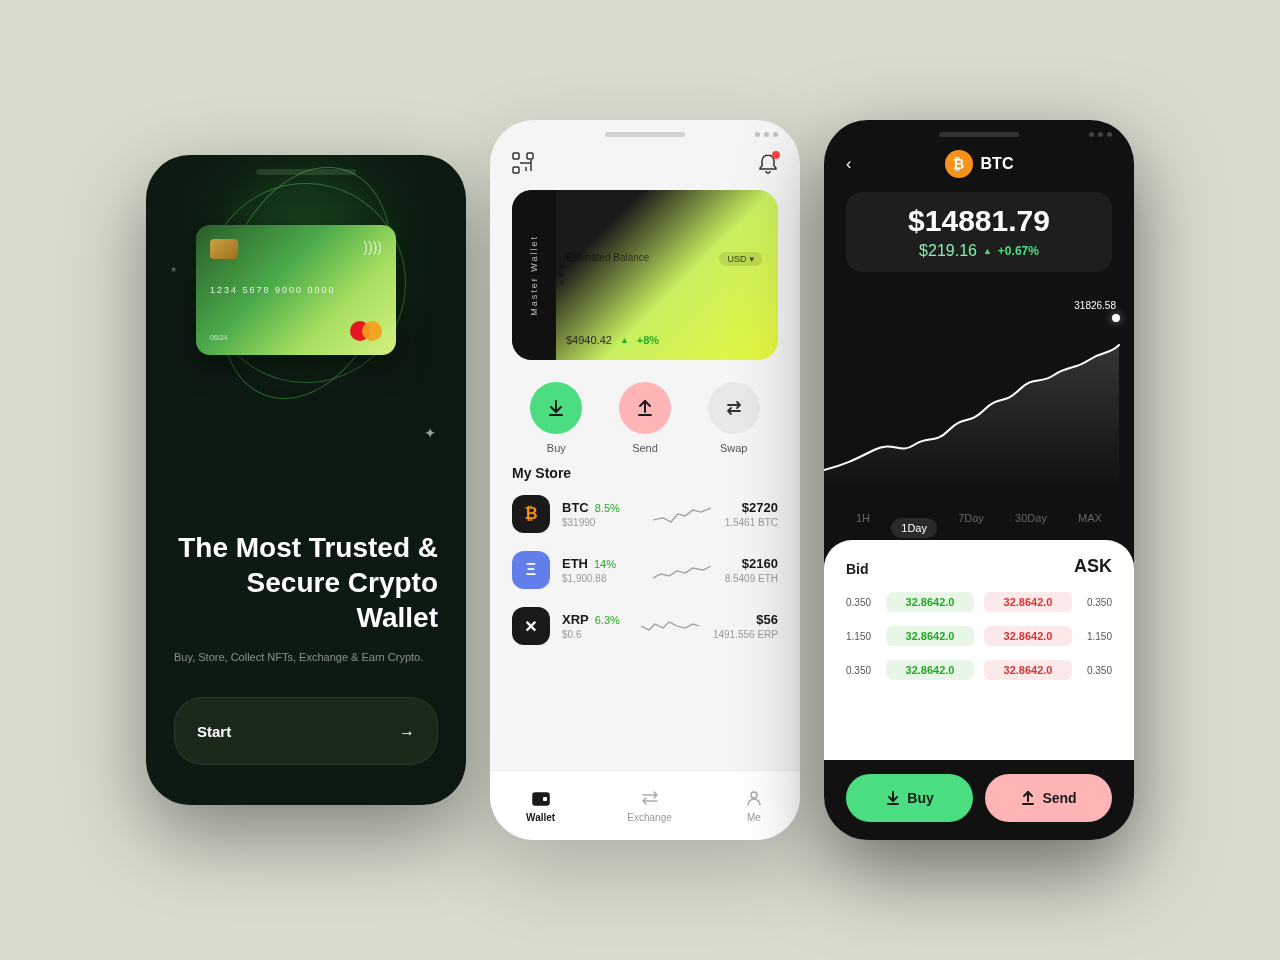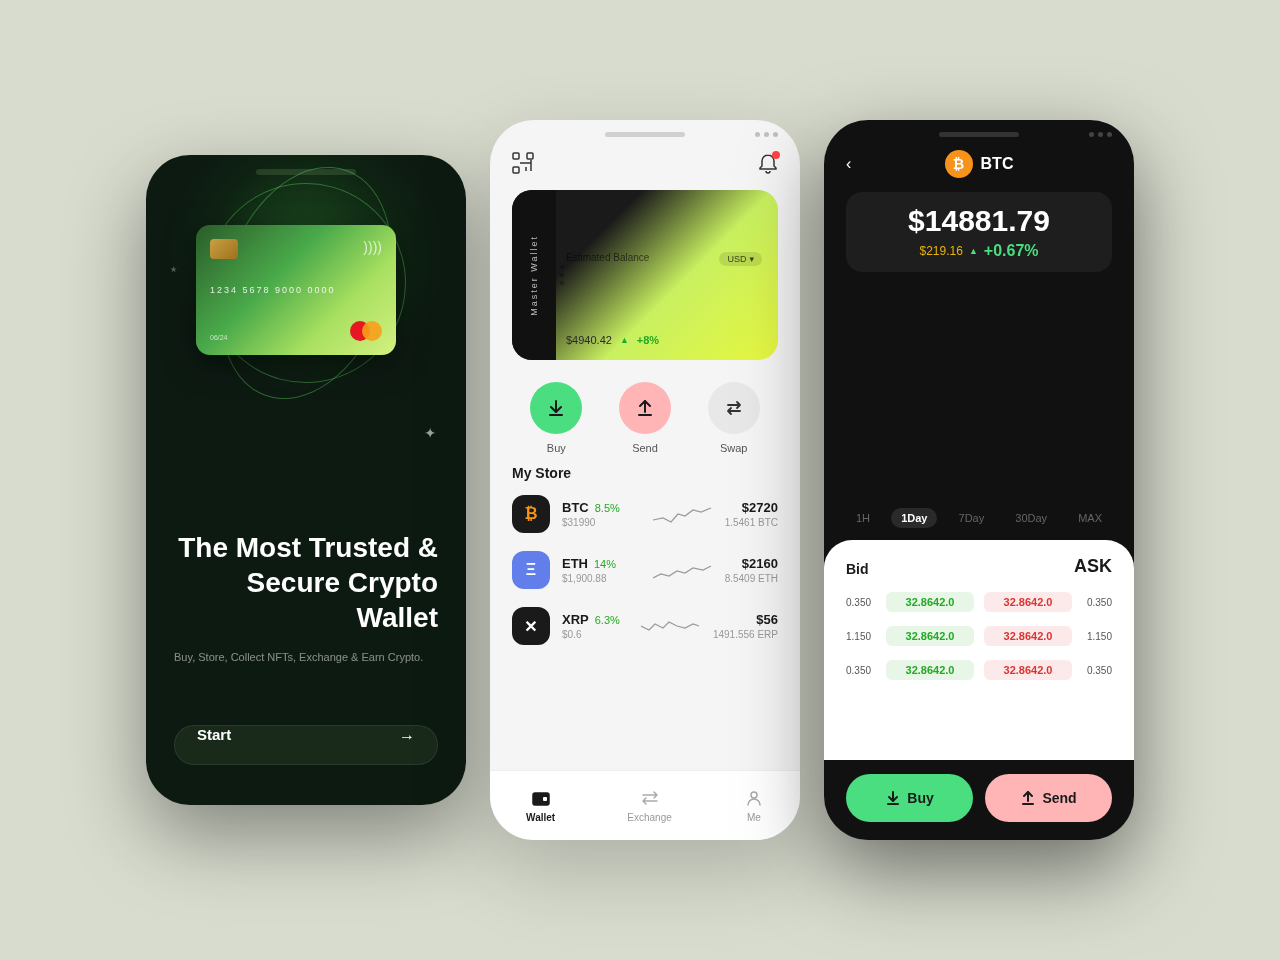--- a/index.html
+++ b/index.html
@@ -173,25 +173,25 @@
     .phone1-sub {
       font-size: 11px;
       color: rgba(255,255,255,0.5);
       line-height: 1.5;
     }
     .phone1-btn {
       position: absolute;
       bottom: 40px;
       left: 28px;
       right: 28px;
-      height: 40px;
+      height: 68px;
       background: #1a2a1a;
       border-radius: 28px;
       display: flex;
-      align-items: flex-start;
+      align-items: center;
       justify-content: space-between;
       padding: 0 22px;
       cursor: pointer;
       border: 1px solid rgba(255,255,255,0.08);
     }
     .phone1-btn-label {
       font-size: 15px;
       font-weight: 600;
       color: #ffffff;
     }
@@ -584,25 +584,25 @@
       font-weight: 700;
       color: #ffffff;
     }
     .btc-change-row {
       display: flex;
       align-items: center;
       gap: 6px;
       margin-top: 4px;
     }
     .btc-change-usd {
+      font-size: 16px;
+      color: #86efac;
+    }
+    .btc-change-pct {
       font-size: 12px;
-      color: #eab308;
-    }
-    .btc-change-pct {
-      font-size: 16px;
       color: #4ade80;
       font-weight: 600;
     }
     .green-up-small {
       font-size: 9px;
       color: #4ade80;
     }
 
     
     .chart-container {
@@ -643,21 +643,22 @@
     }
     .time-btn {
       padding: 4px 10px;
       border-radius: 12px;
       font-size: 11px;
       cursor: pointer;
     }
     .time-btn-active {
       background: #2a2a2a;
       color: #ffffff;
-      font-weight: 700;
+      font-weight: 400;
+      margin-top: 10px;
     }
     .time-btn-inactive {
       color: #666;
     }
 
     
     .order-book {
       position: absolute;
       top: 420px;
       left: 0;
@@ -988,20 +989,34 @@
 
     <div class="price-card">
       <div class="btc-price">$14881.79</div>
       <div class="btc-change-row">
         <span class="btc-change-usd">$219.16</span>
         <span class="green-up-small">▲</span>
         <span class="btc-change-pct">+0.67%</span>
       </div>
     </div>
 
+    <div class="chart-container">
+      <span class="chart-price-label">31826.58</span>
+      <div class="chart-dot"></div>
+      <svg width="310" height="200" viewBox="0 0 310 200">
+        <defs>
+          <linearGradient id="chartGrad" x1="0" y1="0" x2="0" y2="1">
+            <stop offset="0%" stop-color="rgba(255,255,255,0.15)"></stop>
+            <stop offset="100%" stop-color="rgba(255,255,255,0)"></stop>
+          </linearGradient>
+        </defs>
+        <path d="M0,180 C20,175 30,170 50,160 C70,150 75,165 90,155 C105,145 110,155 125,140 C140,125 145,135 160,120 C175,105 180,115 195,100 C210,85 215,95 230,85 C245,75 250,80 265,70 C280,60 285,65 295,55 L295,200 L0,200 Z" fill="url(#chartGrad)"></path>
+        <path d="M0,180 C20,175 30,170 50,160 C70,150 75,165 90,155 C105,145 110,155 125,140 C140,125 145,135 160,120 C175,105 180,115 195,100 C210,85 215,95 230,85 C245,75 250,80 265,70 C280,60 285,65 295,55" fill="none" stroke="#ffffff" stroke-width="2" stroke-linecap="round"></path>
+      </svg>
+    </div>
 
     <div class="time-filters">
       <div class="time-btn time-btn-inactive">1H</div>
       <div class="time-btn time-btn-active">1Day</div>
       <div class="time-btn time-btn-inactive">7Day</div>
       <div class="time-btn time-btn-inactive">30Day</div>
       <div class="time-btn time-btn-inactive">MAX</div>
     </div>
 
     <div class="order-book">

